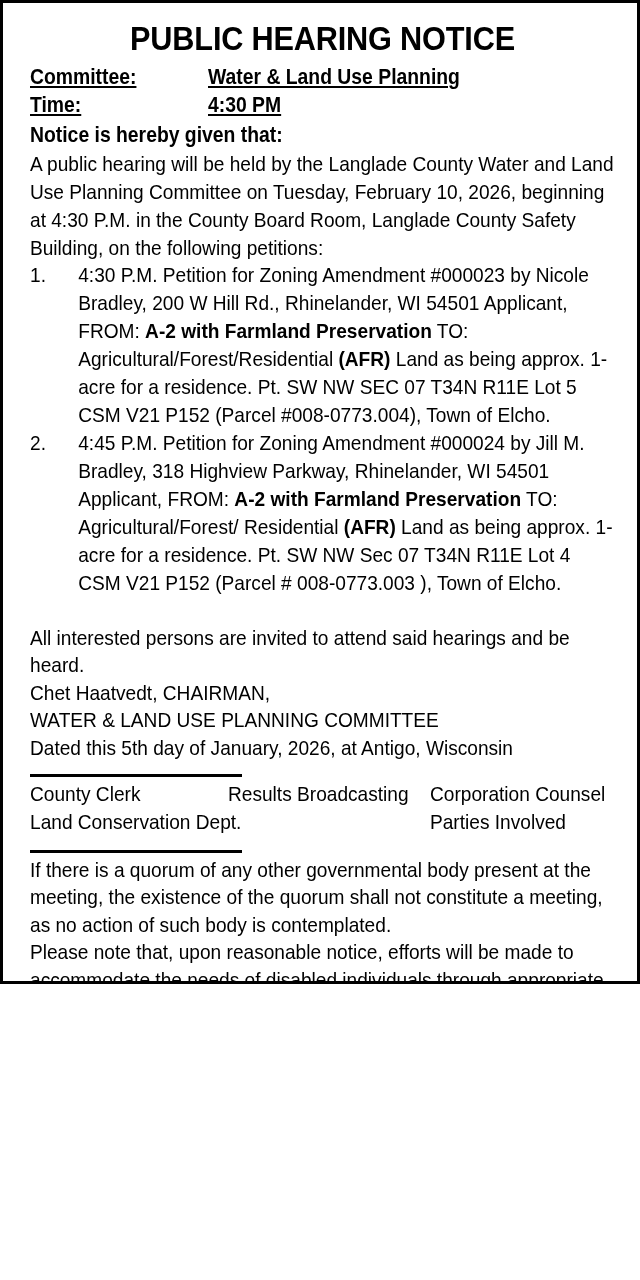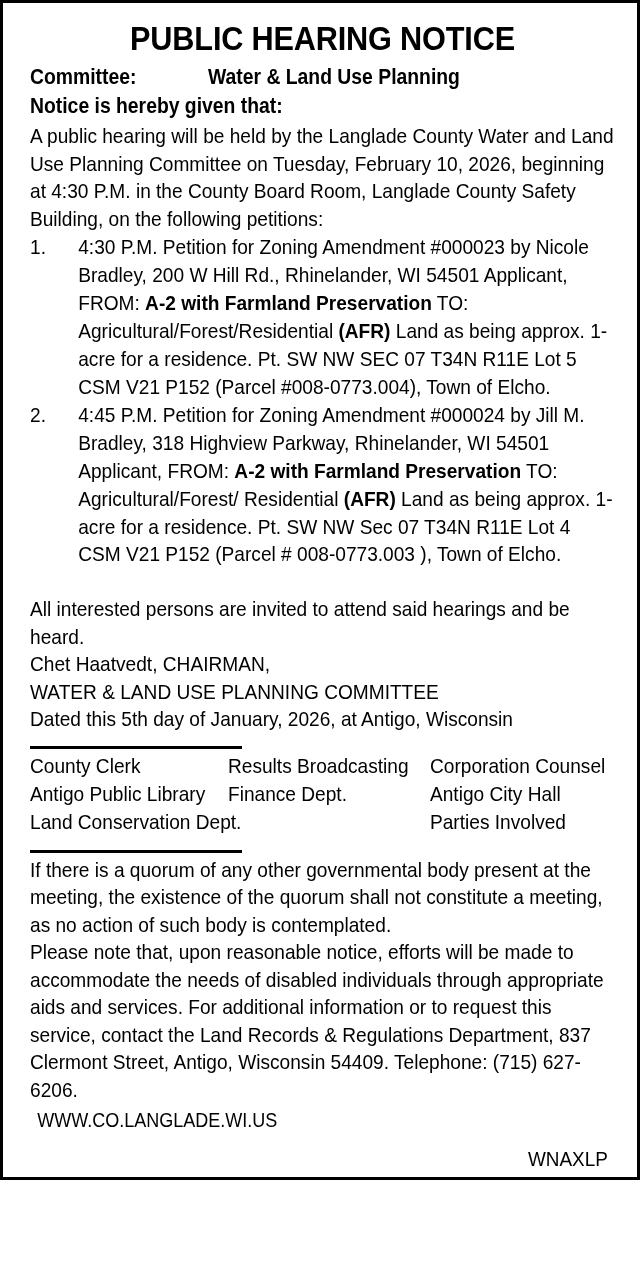--- a/index.html
+++ b/index.html
@@ -9,38 +9,39 @@
   }
   body {
     width: 640px;
     height: 1280px;
     font-family: "Liberation Sans Narrow", "Liberation Sans", sans-serif;
     color: #000000;
   }
   #notice {
     box-sizing: border-box;
     width: 640px;
-    height: 1180px;
+    height: 984px;
     border: 3px solid #000;
     padding: 14px 22px 0 27px;
     background: #fff;
     overflow: hidden;
   }
   .title {
     text-align: center;
     font-size: 33px;
     font-weight: bold;
     letter-spacing: -0.2px;
     line-height: 1.04;
     margin: 5px 0 7px 0;
     transform: scaleX(0.93);
     transform-origin: center;
   }
   .meta {
     margin: 0 0 1px 0;
+    text-decoration: underline;
   }
   .meta-row {
     display: flex;
     font-size: 21.5px;
     font-weight: bold;
     line-height: 1.31;
     white-space: nowrap;
   }
   .meta-label {
     width: 178px;
@@ -129,20 +130,24 @@
 
 <div id="notice">
 
   <div class="title">PUBLIC HEARING NOTICE</div>
 
   <div class="meta">
     <div class="meta-row">
       <span class="meta-label">Committee:</span>
       <span class="meta-value">Water &amp; Land Use Planning</span>
     </div>
+    <div class="meta-row">
+      <span class="meta-label">Time:</span>
+      <span class="meta-value">4:30 PM</span>
+    </div>
   </div>
 
   <div class="lead">Notice is hereby given that:</div>
 
   <p class="para">A public hearing will be held by the Langlade County Water and Land Use Planning Committee on Tuesday, February 10, 2026, beginning at 4:30 P.M. in the County Board Room, Langlade County Safety Building, on the following petitions:</p>
 
   <div class="items">
     <div class="item">
       <span class="item-num">1.</span>
       <span class="item-body"><span>4:30 P.M. Petition for Zoning Amendment #000023 by Nicole Bradley, 200 W Hill Rd.,  Rhinelander, WI 54501 Applicant, FROM: </span><b>A-2 with Farmland Preservation</b><span> TO: Agricultural/Forest/Residential  </span><b>(AFR)</b><span>  Land as being approx. 1-acre for a residence.   Pt. SW NW SEC 07 T34N R11E Lot 5 CSM V21 P152  (Parcel #008-0773.004), Town of Elcho.</span></span>
@@ -162,25 +167,20 @@
 
   <div class="rule"></div>
 
   <div class="cc">
     <div class="cc-row">
       <span class="cc-c1">County Clerk</span>
       <span class="cc-c2">Results Broadcasting</span>
       <span class="cc-c3">Corporation Counsel</span>
     </div>
     <div class="cc-row">
-      <span class="cc-c1">Antigo Public Library</span>
-      <span class="cc-c2">Finance Dept.</span>
-      <span class="cc-c3">Antigo City Hall</span>
-    </div>
-    <div class="cc-row">
       <span class="cc-c1">Land Conservation Dept.</span>
       <span class="cc-c2"></span>
       <span class="cc-c3">Parties Involved</span>
     </div>
   </div>
 
   <div class="rule second"></div>
 
   <p class="para tight">If there is a quorum of any other governmental body present at the meeting, the existence of the quorum shall not constitute a meeting, as no action of such body is contemplated.</p>
   <p class="para tight">Please note that, upon reasonable notice, efforts will be made to accommodate the needs of disabled individuals through appropriate aids and services.  For additional information or to request this service, contact the Land Records &amp; Regulations Department, 837 Clermont Street, Antigo, Wisconsin 54409.  Telephone: (715) 627-6206.</p>

